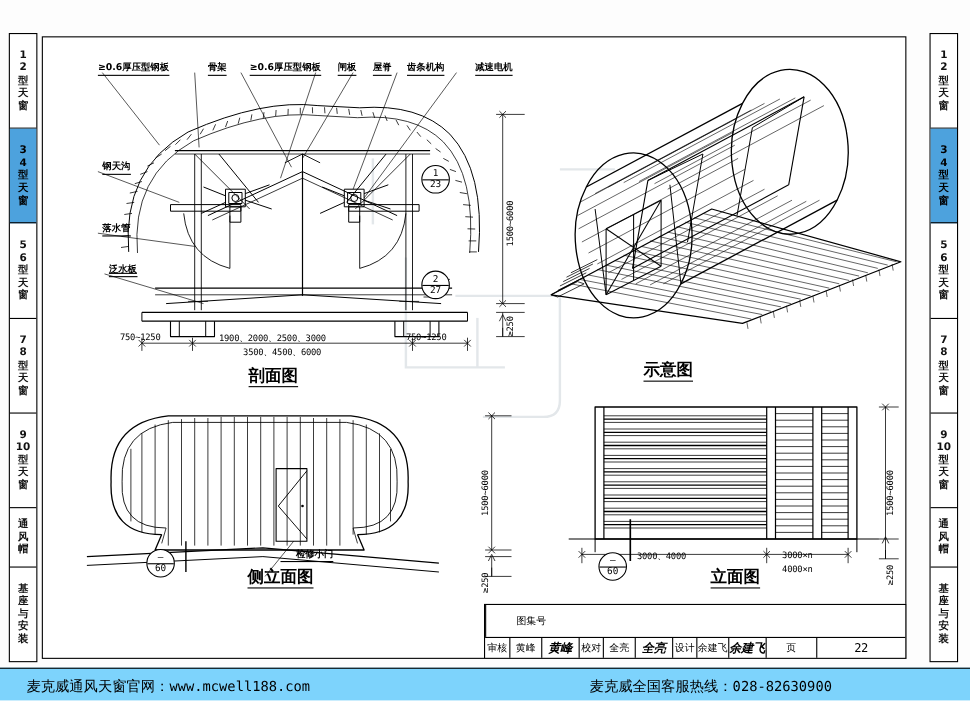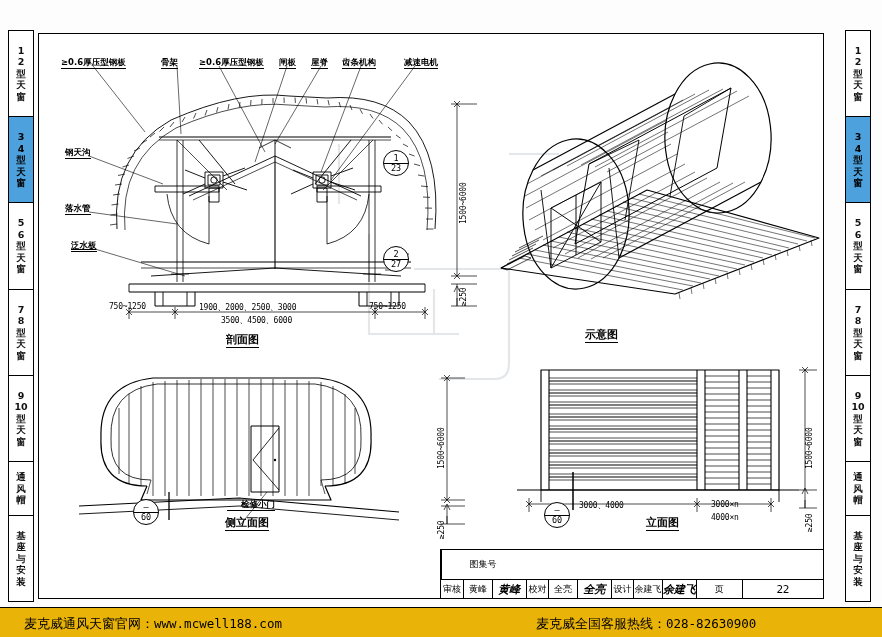--- a/index.html
+++ b/index.html
@@ -61,40 +61,41 @@
 
   
   .lbl {
     position: absolute;
     font-family: "DejaVu Sans", sans-serif;
     font-size: 8.5px;
     font-weight: bold;
     color: #000;
     white-space: nowrap;
     line-height: 1;
+    margin-left: 28px;
   }
   .lbl.ul { border-bottom: 1px solid #000; padding-bottom: 1px; }
 
   .dimtxt {
     position: absolute;
     font-family: "DejaVu Sans Mono", monospace;
     font-size: 8px;
     color: #000;
     white-space: nowrap;
     letter-spacing: -0.2px;
   }
   .dimtxt.vert {
     transform-origin: 0 0;
     transform: rotate(-90deg);
   }
 
   .viewtitle {
     position: absolute;
     font-family: "DejaVu Sans", sans-serif;
-    font-size: 11px;
+    font-size: 15px;
     font-weight: bold;
     color: #000;
     white-space: nowrap;
     border-bottom: 1.6px solid #000;
     padding-bottom: 1px;
     line-height: 1.05;
   }
 
   .bubble {
     position: absolute;
@@ -150,21 +151,21 @@
   .w-sig { width: 40px; }
   .w-page-lbl { width: 54px; }
   .w-page-val { width: 96px; }
 
   
   .footer {
     position: absolute;
     left: 0; top: 607px;
     width: 882px; height: 30px;
     border-top: 1.5px solid #000;
-    background: #eab308;
+    background: #7dd3fc;
   }
   .foot-txt {
     position: absolute;
     top: 7px;
     font-family: "DejaVu Sans", sans-serif;
     font-size: 13px;
     color: #000;
     white-space: nowrap;
   }
   .foot-txt .mono { font-family: "DejaVu Sans Mono", monospace; font-size: 12.5px; }

